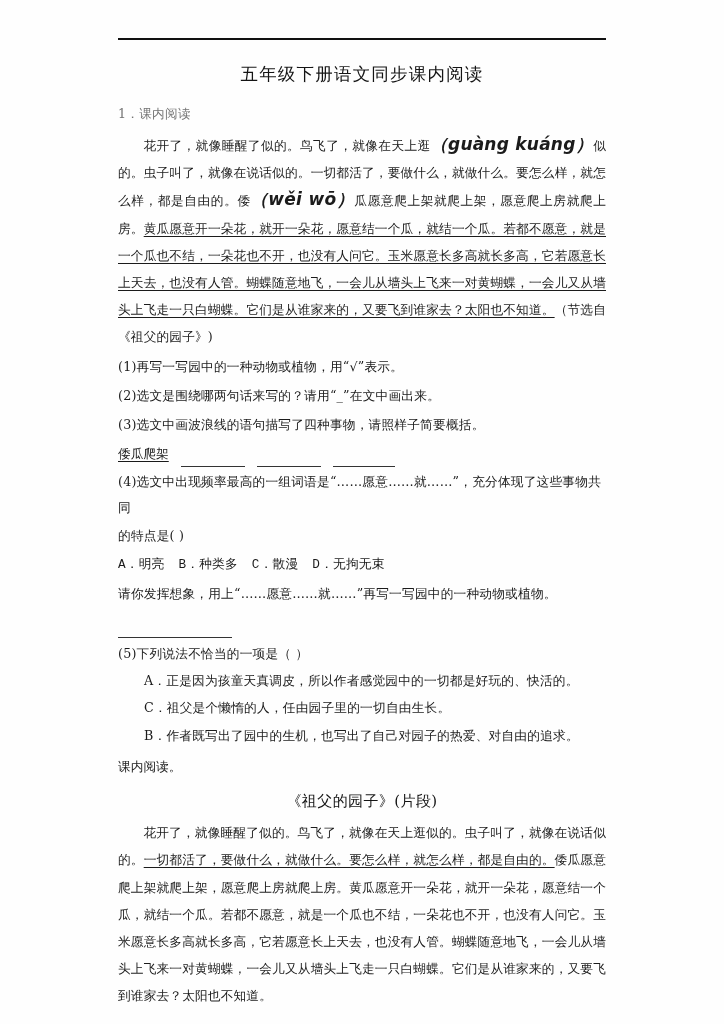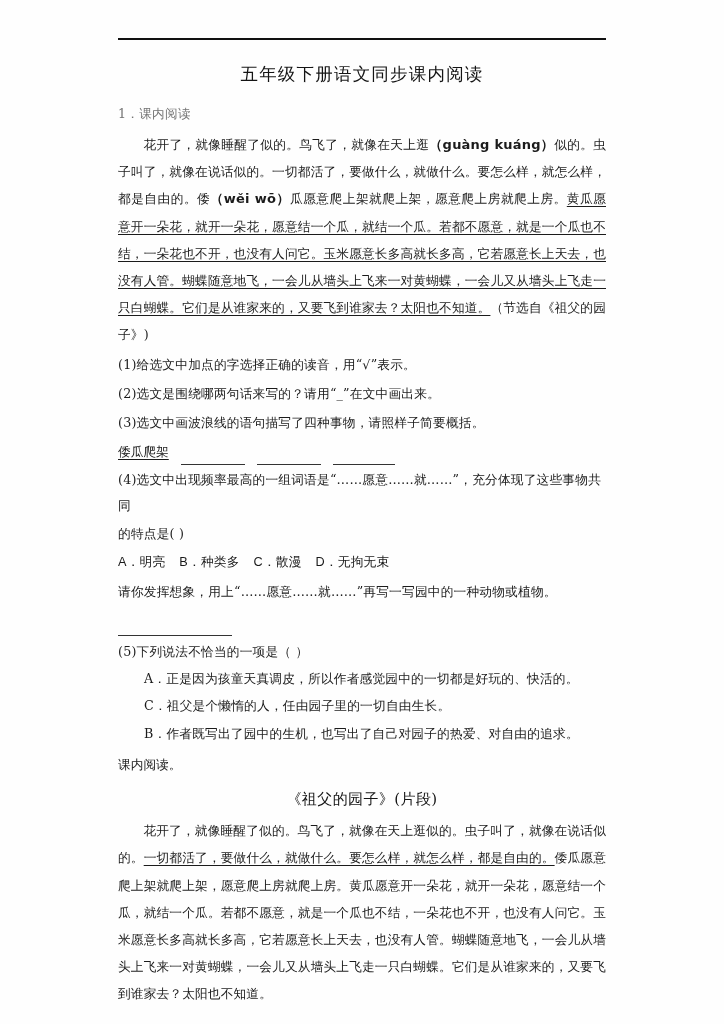--- a/index.html
+++ b/index.html
@@ -65,22 +65,23 @@
     text-indent: 2em;
   }
   .u-line {
     text-decoration: underline;
     text-underline-offset: 3px;
     text-decoration-thickness: 1px;
   }
   .pinyin {
     font-family: "DejaVu Sans", "Liberation Sans", sans-serif;
     font-weight: 700;
-    font-size: 13px;
-    letter-spacing: .2px;
+    font-size: 17px;
+    letter-spacing: .2px;
+    font-style: italic;
   }
   .item {
     font-family: "DejaVu Serif", "Liberation Serif", serif;
     font-size: 12.7px;
     line-height: 27px;
     letter-spacing: .2px;
     margin-top: 2px;
     color: #1b1b1b;
   }
   .item.tight {
@@ -98,21 +99,21 @@
   .blank {
     display: inline-block;
     border-bottom: 1.1px solid #333;
     height: 13px;
     margin-left: 12px;
   }
   .blank.w1 { width: 64px; }
   .blank.w2 { width: 64px; }
   .blank.w3 { width: 62px; }
   .choices {
-    font-family: Liberation Sans, sans-serif;
+    font-family: Liberation Mono, monospace;
     font-size: 12.7px;
     line-height: 27px;
     letter-spacing: .2px;
     margin-top: 2px;
   }
   .choices .opt {
     margin-right: 14px;
     white-space: nowrap;
   }
   .answer-rule {
@@ -159,21 +160,21 @@
 
     <div class="q-head">
       <span>1．</span><span>课内阅读</span>
     </div>
 
     <div class="passage indent">
       <span>花开了，就像睡醒了似的。鸟飞了，就像在天上逛</span><span class="pinyin">（guàng kuáng）</span><span>似的。虫子叫了，就像在说话似的。一切都活了，要做什么，就做什么。要怎么样，就怎么样，都是自由的。倭</span><span class="pinyin">（wěi wō）</span><span>瓜愿意爬上架就爬上架，愿意爬上房就爬上房。</span><span class="u-line">黄瓜愿意开一朵花，就开一朵花，愿意结一个瓜，就结一个瓜。若都不愿意，就是一个瓜也不结，一朵花也不开，也没有人问它。玉米愿意长多高就长多高，它若愿意长上天去，也没有人管。蝴蝶随意地飞，一会儿从墙头上飞来一对黄蝴蝶，一会儿又从墙头上飞走一只白蝴蝶。它们是从谁家来的，又要飞到谁家去？太阳也不知道。</span><span>（节选自《祖父的园子》)</span>
     </div>
 
     <div class="item">
-      <span>(1)</span><span>给选文中加点的字选择正确的读音，用“√”表示。</span>
+      <span>(1)</span><span>再写一写园中的一种动物或植物，用“√”表示。</span>
     </div>
 
     <div class="item">
       <span>(2)</span><span>选文是围绕哪两句话来写的？请用“_”在文中画出来。</span>
     </div>
 
     <div class="item">
       <span>(3)</span><span>选文中画波浪线的语句描写了四种事物，请照样子简要概括。</span>
     </div>
 

